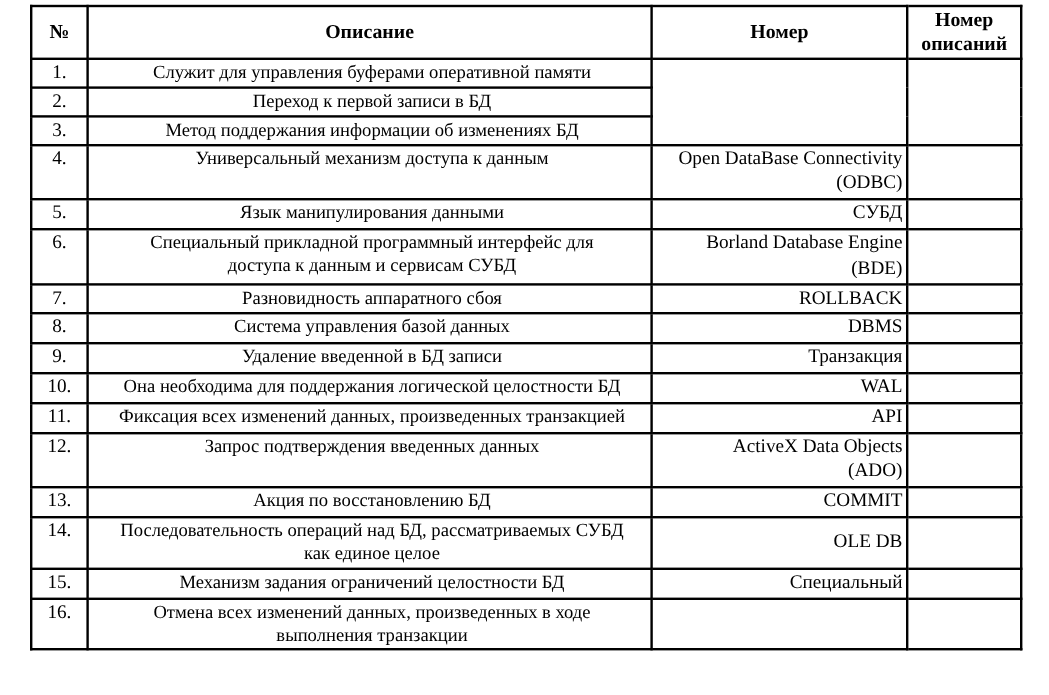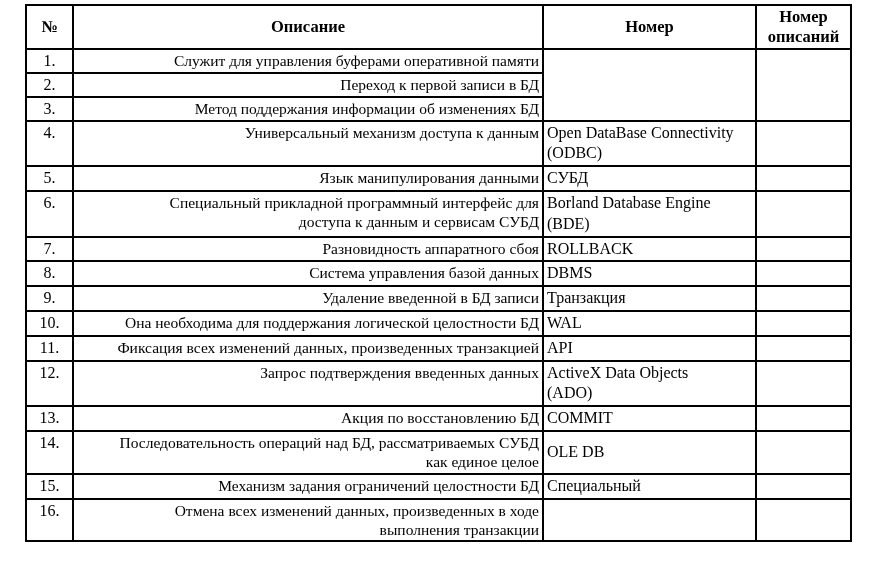--- a/index.html
+++ b/index.html
@@ -45,28 +45,28 @@
     font-size: 15.5px;
     padding: 1px 3px;
     line-height: 1.25;
   }
   td.num {
     text-align: center;
     vertical-align: top;
     font-size: 16px;
   }
   td.desc {
-    text-align: right;
+    text-align: center;
     vertical-align: top;
     padding-left: 7px;
     padding-right: 3px;
     white-space: pre-line;
   }
   td.term {
-    text-align: left;
+    text-align: right;
     vertical-align: middle;
     font-size: 16px;
     white-space: pre-line;
     line-height: 1.3;
   }
   td.answer { vertical-align: middle; }
   
   tr.thin > td { border-top-width: 1px; }
   
   tr.h20 { height: 20px; }

